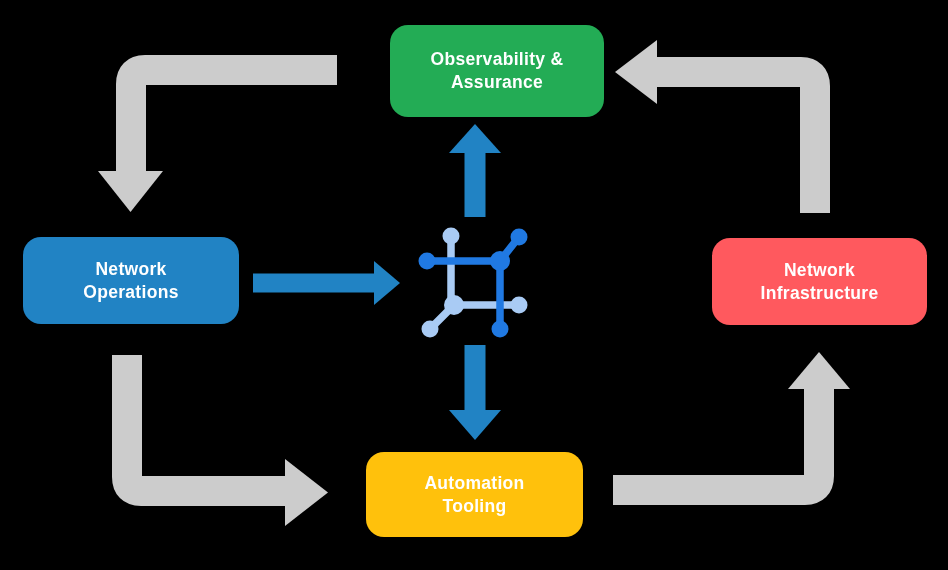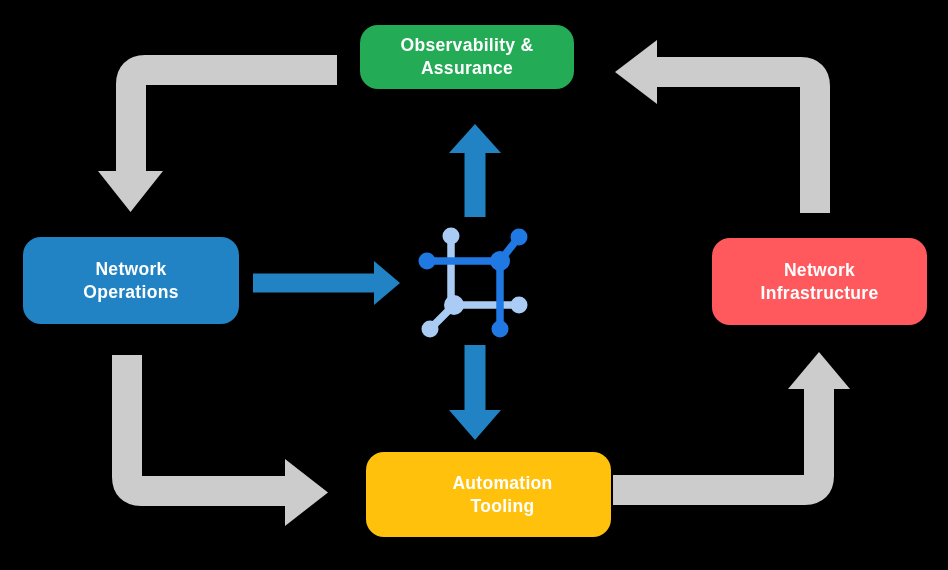--- a/index.html
+++ b/index.html
@@ -28,21 +28,21 @@
     text-align: center;
   }
   .node-label {
     color: #fff;
     font-size: 17.5px;
     font-weight: 700;
     line-height: 23px;
     letter-spacing: 0.3px;
     white-space: pre-line;
   }
-  .box-observability { left: 360px; top: 25px;  width: 214px; height: 64px; }
+  .box-observability { left: 390px; top: 25px;  width: 214px; height: 92px; }
   .box-operations    { left: 23px;  top: 237px; width: 216px; height: 87px; }
   .box-infrastructure{ left: 712px; top: 238px; width: 215px; height: 87px; }
   .box-automation    { left: 366px; top: 452px; width: 217px; height: 85px; }
   .center-icon {
     position: absolute;
     left: 415px; top: 222px;
     width: 115px; height: 118px;
   }
 </style>
 </head>
@@ -101,18 +101,18 @@
   <div class="node-box box-operations" style="background-color: rgb(33, 131, 196);">
     <span class="node-label">Network
 Operations</span>
   </div>
 
   <div class="node-box box-infrastructure" style="background-color: rgb(255, 89, 94);">
     <span class="node-label">Network
 Infrastructure</span>
   </div>
 
-  <div class="node-box box-automation" style="background-color: rgb(255, 193, 12); padding-left: 28px;">
+  <div class="node-box box-automation" style="background-color: rgb(255, 193, 12);">
     <span class="node-label">Automation
 Tooling</span>
   </div>
 
 </div>
 
 </body></html>

